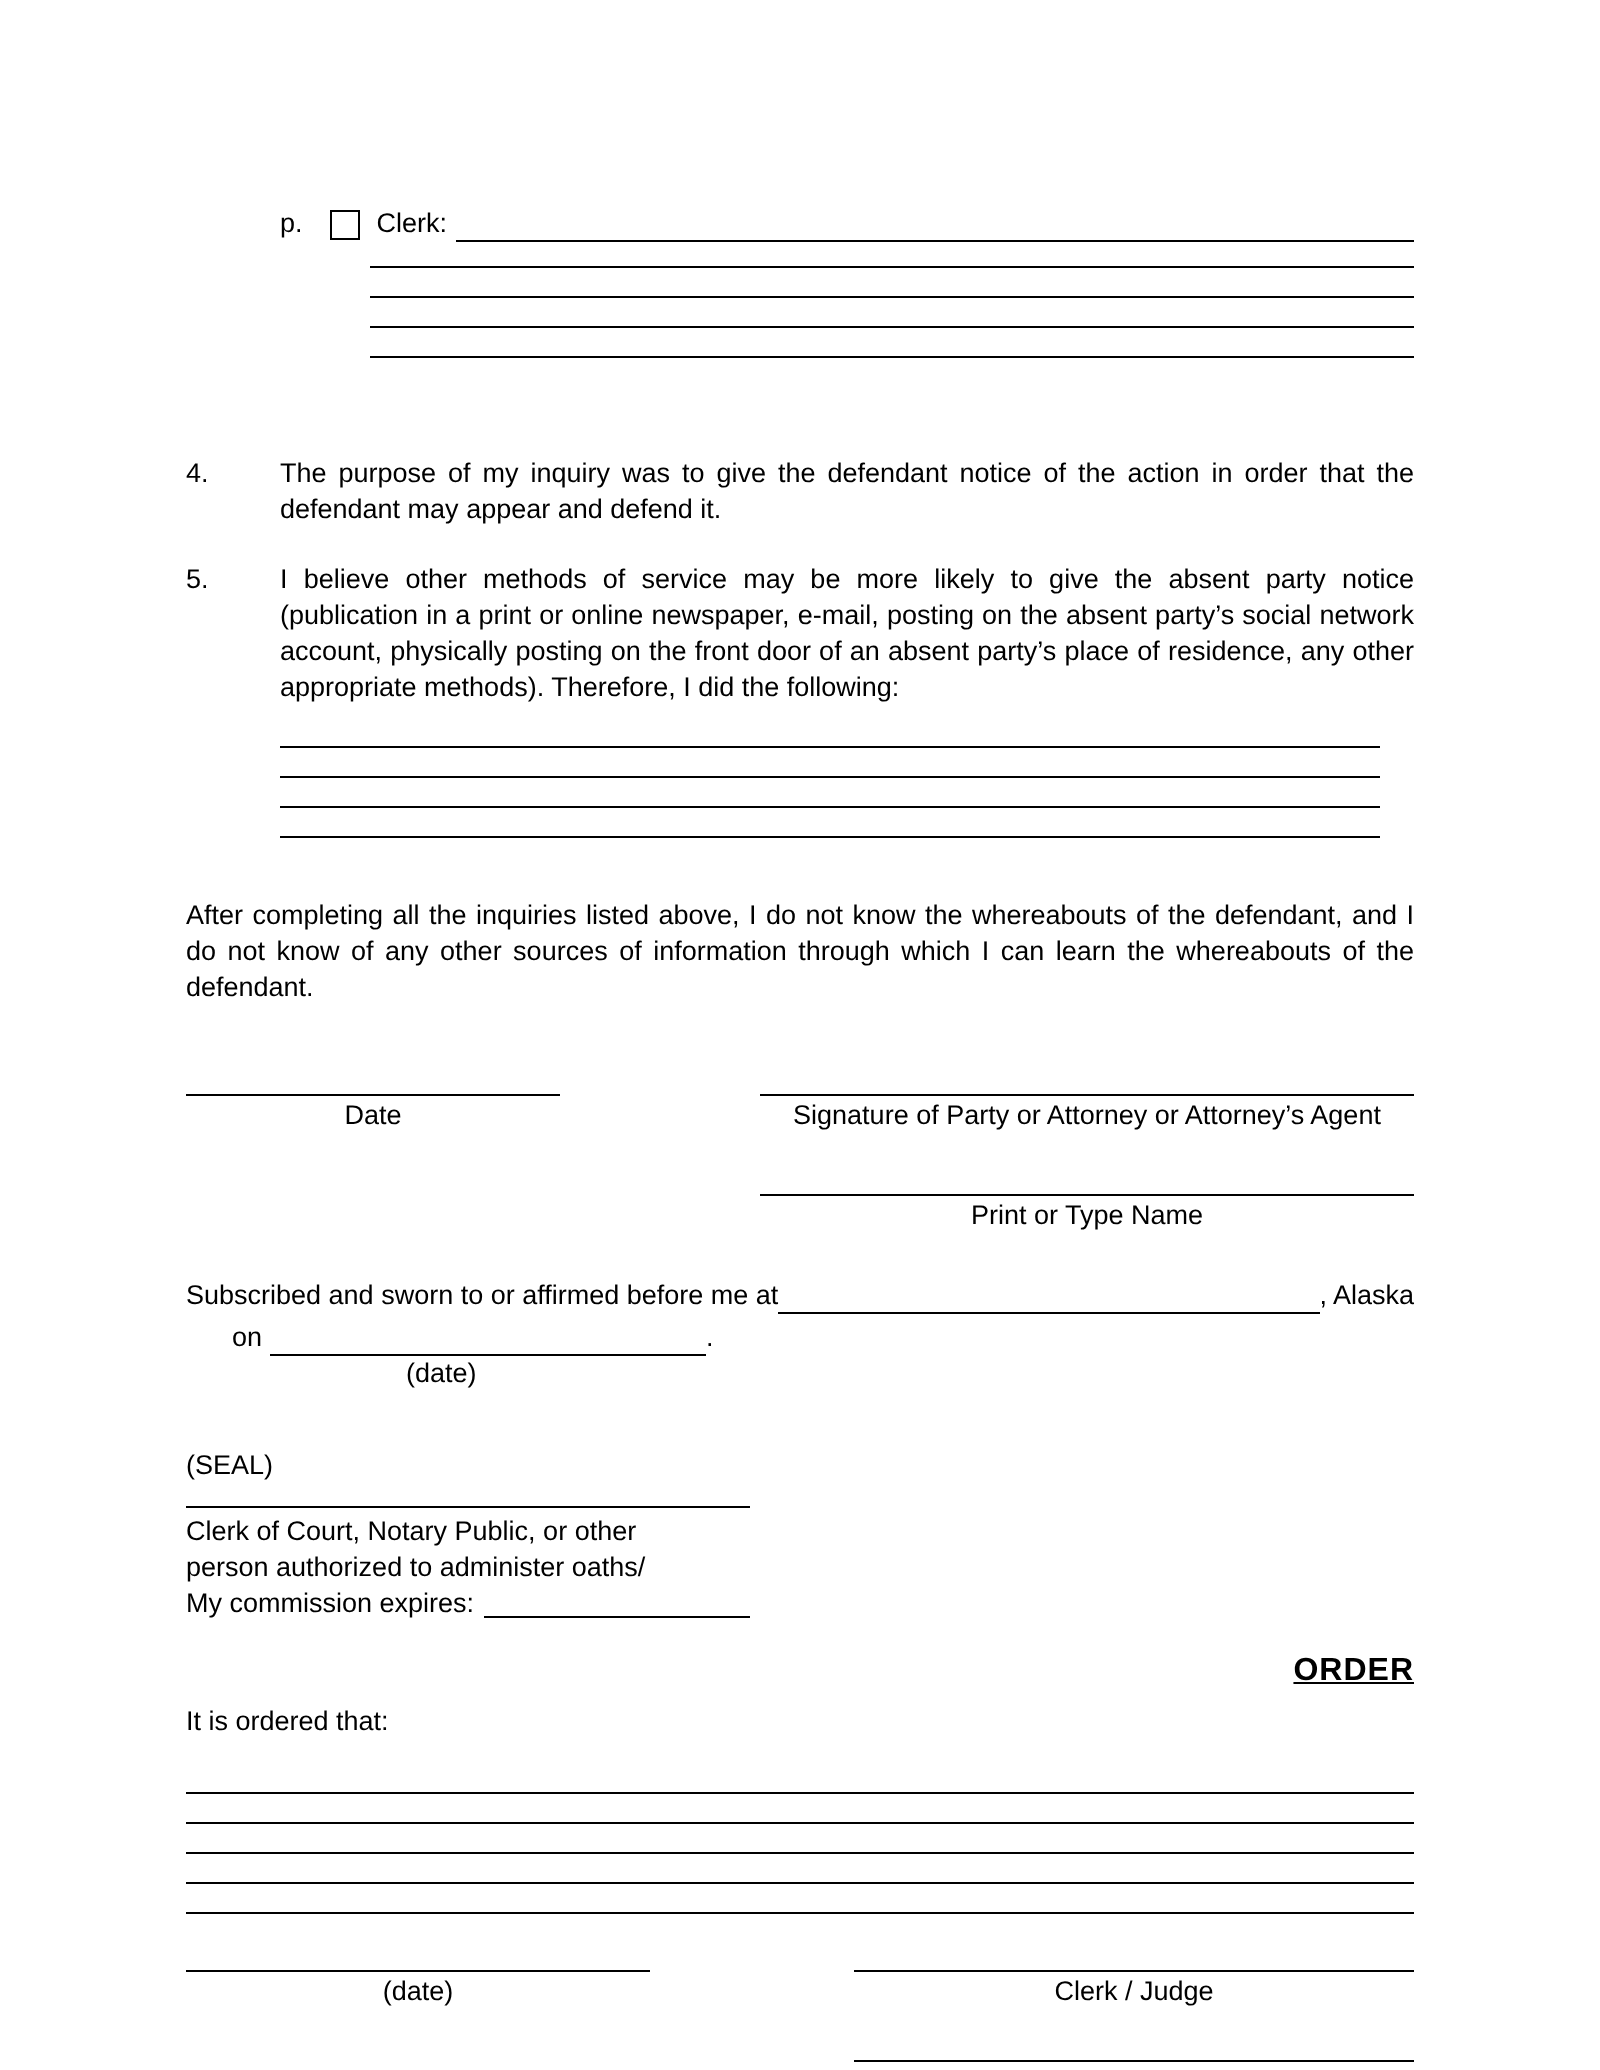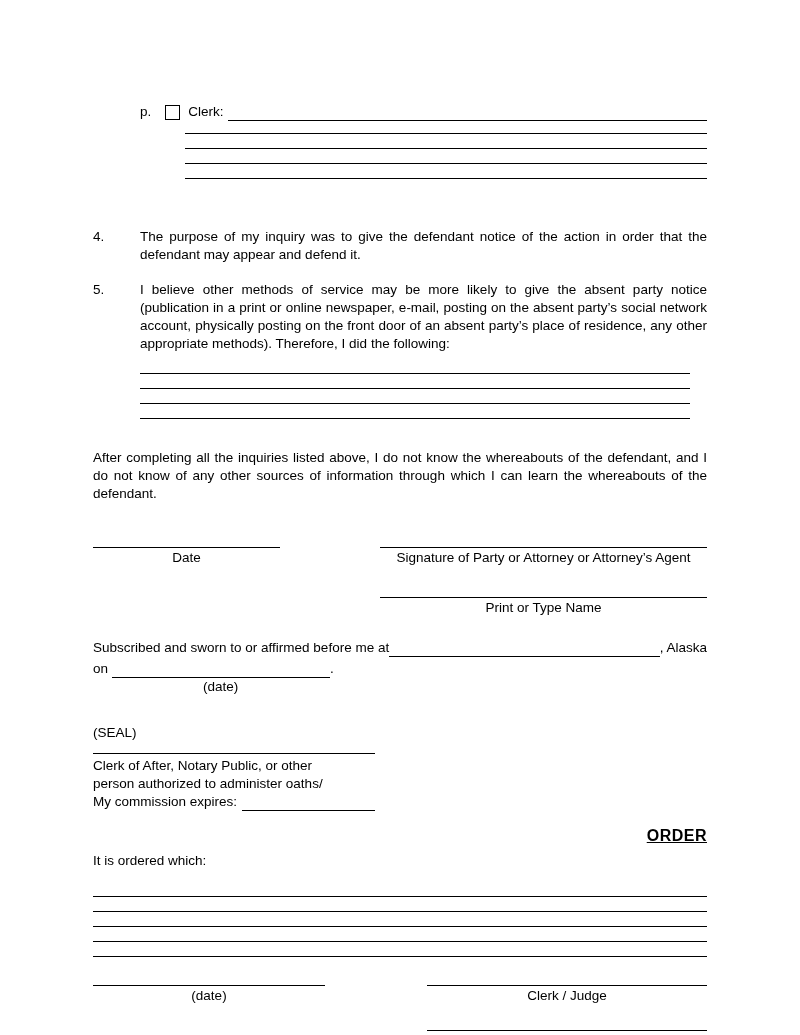--- a/index.html
+++ b/index.html
@@ -32,28 +32,28 @@
   .sig-col-right { width:327px; }
   .sig-col-left .fill, .sig-col-right .fill { height:14px; }
   .sig-label { text-align:center; margin-top:1px; }
   .print-row { margin-left:auto; width:327px; margin-top:18px; }
   .print-row .fill { height:14px; }
   .sworn { margin-top:22px; }
   .sworn-line1 { display:flex; align-items:flex-end; }
   .sworn-line1 .pre { white-space:nowrap; }
   .sworn-line1 .grow { height:15px; margin-left:0; }
   .sworn-line1 .post { white-space:nowrap; }
-  .sworn-line2 { display:flex; align-items:flex-end; margin-top:3px; }
+  .sworn-line2 { display:flex; align-items:flex-end; margin-top:3px;margin-left:23px; }
   .sworn-line2 .fill { width:218px; height:15px; margin-left:4px; }
   .date-hint { margin-left:110px; }
   .seal-row { display:flex; justify-content:space-between; margin-top:12px; align-items:flex-start;flex-direction:column; }
   .seal-label { padding-top:16px; }
   .clerk-col { width:282px; }
   .clerk-col .fill { height:12px; margin-bottom:3px; }
-  .commission { display:flex; align-items:flex-end; }
+  .commission { display:flex; align-items:center; }
   .commission .fill { flex:1 1 auto; height:14px; margin-left:5px; margin-bottom:0; }
   .order-title { text-align:right; font-weight:bold; text-decoration:underline; font-size:16px; margin-top:14px; letter-spacing:0.5px; }
   .ordered-text { margin-top:6px; }
   .order-lines { margin-top:12px; }
   .order-lines .fill { height:15px; }
   .bottom-row { display:flex; justify-content:space-between; margin-top:16px; align-items:flex-start; }
   .bottom-left { width:232px; }
   .bottom-right { width:280px; }
   .bottom-left .fill, .bottom-right .fill { height:13px; }
   .typeprint-row { margin-left:auto; width:280px; margin-top:13px; }
@@ -123,31 +123,31 @@
       <span class="fill"></span>
       <span>.</span>
     </div>
     <div class="date-hint">(date)</div>
   </div>
 
   <div class="seal-row">
     <div class="seal-label">(SEAL)</div>
     <div class="clerk-col">
       <div class="fill"></div>
-      <div>Clerk of After, Notary Public, or other</div>
+      <div>Clerk of Court, Notary Public, or other</div>
       <div>person authorized to administer oaths/</div>
       <div class="commission">
         <span>My commission expires:</span>
         <span class="fill"></span>
       </div>
     </div>
   </div>
 
   <div class="order-title">ORDER</div>
-  <div class="ordered-text">It is ordered which:</div>
+  <div class="ordered-text">It is ordered that:</div>
   <div class="order-lines">
     <div class="fill"></div>
     <div class="fill"></div>
     <div class="fill"></div>
     <div class="fill"></div>
     <div class="fill"></div>
   </div>
 
   <div class="bottom-row">
     <div class="bottom-left">

